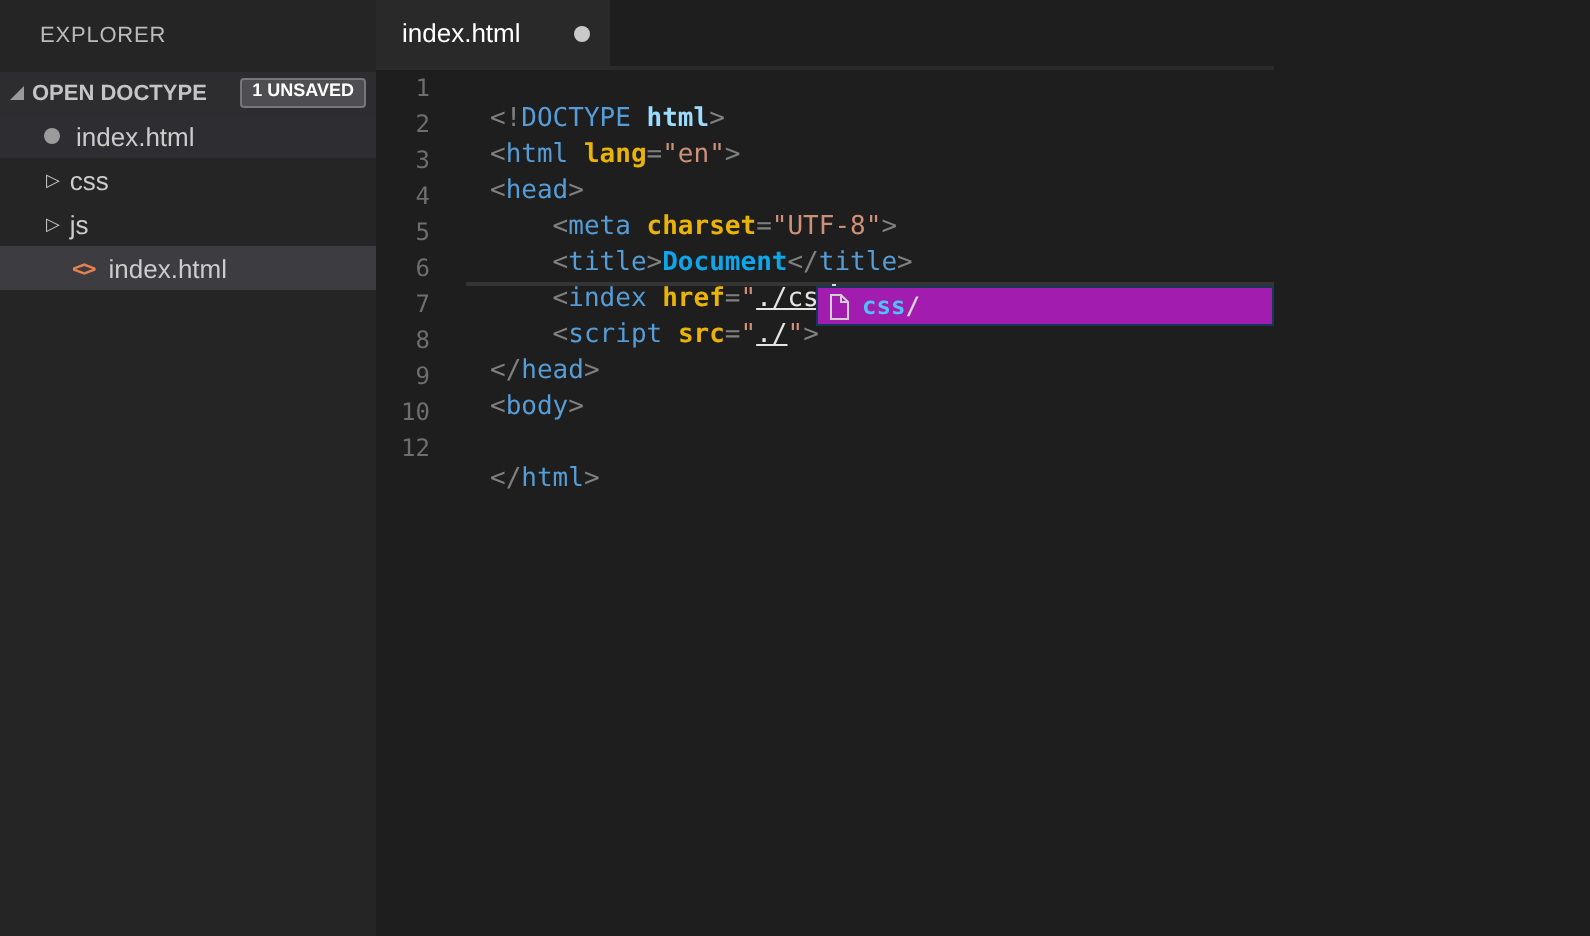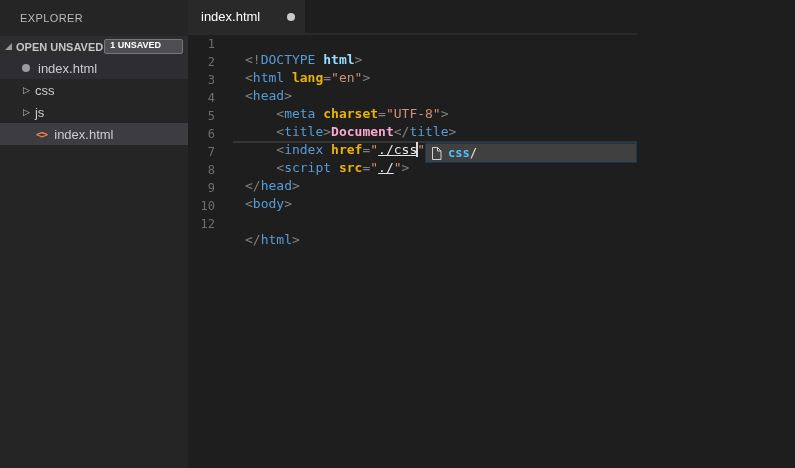--- a/index.html
+++ b/index.html
@@ -44,21 +44,21 @@
   .html-icon {
     font-family:"DejaVu Sans Mono", monospace;
     font-weight:bold; font-size:11px; color:#e8824f;
     margin-right:7px; letter-spacing:-1px;
   }
   .item-label { white-space:nowrap; }
   .badge {
     margin-left:auto; margin-right:5px;
     font-size:9px; font-weight:bold; color:#ffffff;
     background:#4e4e52; border:1px solid #77777b; border-radius:2px;
-    padding:1px 21px 2px 5px; line-height:1.1;
+    padding:1px 5px 2px 5px; line-height:1.1;
   }
 
   
   .editor-area { flex:1; position:relative; background:#1e1e1e; }
   .tabbar {
     height:35px; background:#1e1e1e; display:flex;
     border-bottom:2px solid #2a2a2b;
   }
   .tab {
     width:117px; height:100%; background:#29292a;
@@ -80,48 +80,48 @@
   .code-line.current .line-content {
     box-shadow:inset 0 0 0 1px #343435;
     background:rgba(255,255,255,0.02);
   }
   .tok-p   { color:#808080; }
   .tok-tag { color:#569cd6; }
   .tok-attr{ color:#eab308; font-weight:bold; }
   .tok-val { color:#9cdcfe; font-weight:bold; }
   .tok-str { color:#ce9178; }
   .tok-lnk { color:#e5e5e5; text-decoration:underline; }
-  .tok-txt { color:#f9a8d4; font-weight:bold; }
+  .tok-txt { color:#0ea5e9; font-weight:bold; }
   .cursor {
     display:inline-block; width:2px; height:15px; margin:0 -1px;
     background:#dcdcdc; vertical-align:text-bottom;
   }
 
   
   .suggest {
     position:absolute; left:220px; right:0; top:143px; height:20px;
-    background:#404040; border:1px solid #123a57;
+    background:#a21caf; border:1px solid #123a57;
     display:flex; align-items:center;
-    font-family:"DejaVu Sans Mono", monospace; font-size:12px;margin-left:17px;
+    font-family:"DejaVu Sans Mono", monospace; font-size:12px;
   }
   .suggest .ficon { margin:0 6px 0 5px; display:flex; }
   .sg-match { color:#4fc3f7; font-weight:bold; }
   .sg-rest  { color:#d4d4d4; font-weight:bold; }
 </style>
 </head>
 <body>
 
 <div class="app">
 
   <aside class="sidebar">
     <div class="sb-title">EXPLORER</div>
 
     <div class="section-header">
       <span class="twisty-open"></span>
-      <span>OPEN UNSAVED</span>
+      <span>OPEN DOCTYPE</span>
       <span class="badge">1 UNSAVED</span>
     </div>
     <div id="open-editors-list">
         <div class="row oe-row">
           <span class="mod-dot"></span>
           <span class="item-label">index.html</span>
         </div>
       </div>
 
     <div id="tree-list">

